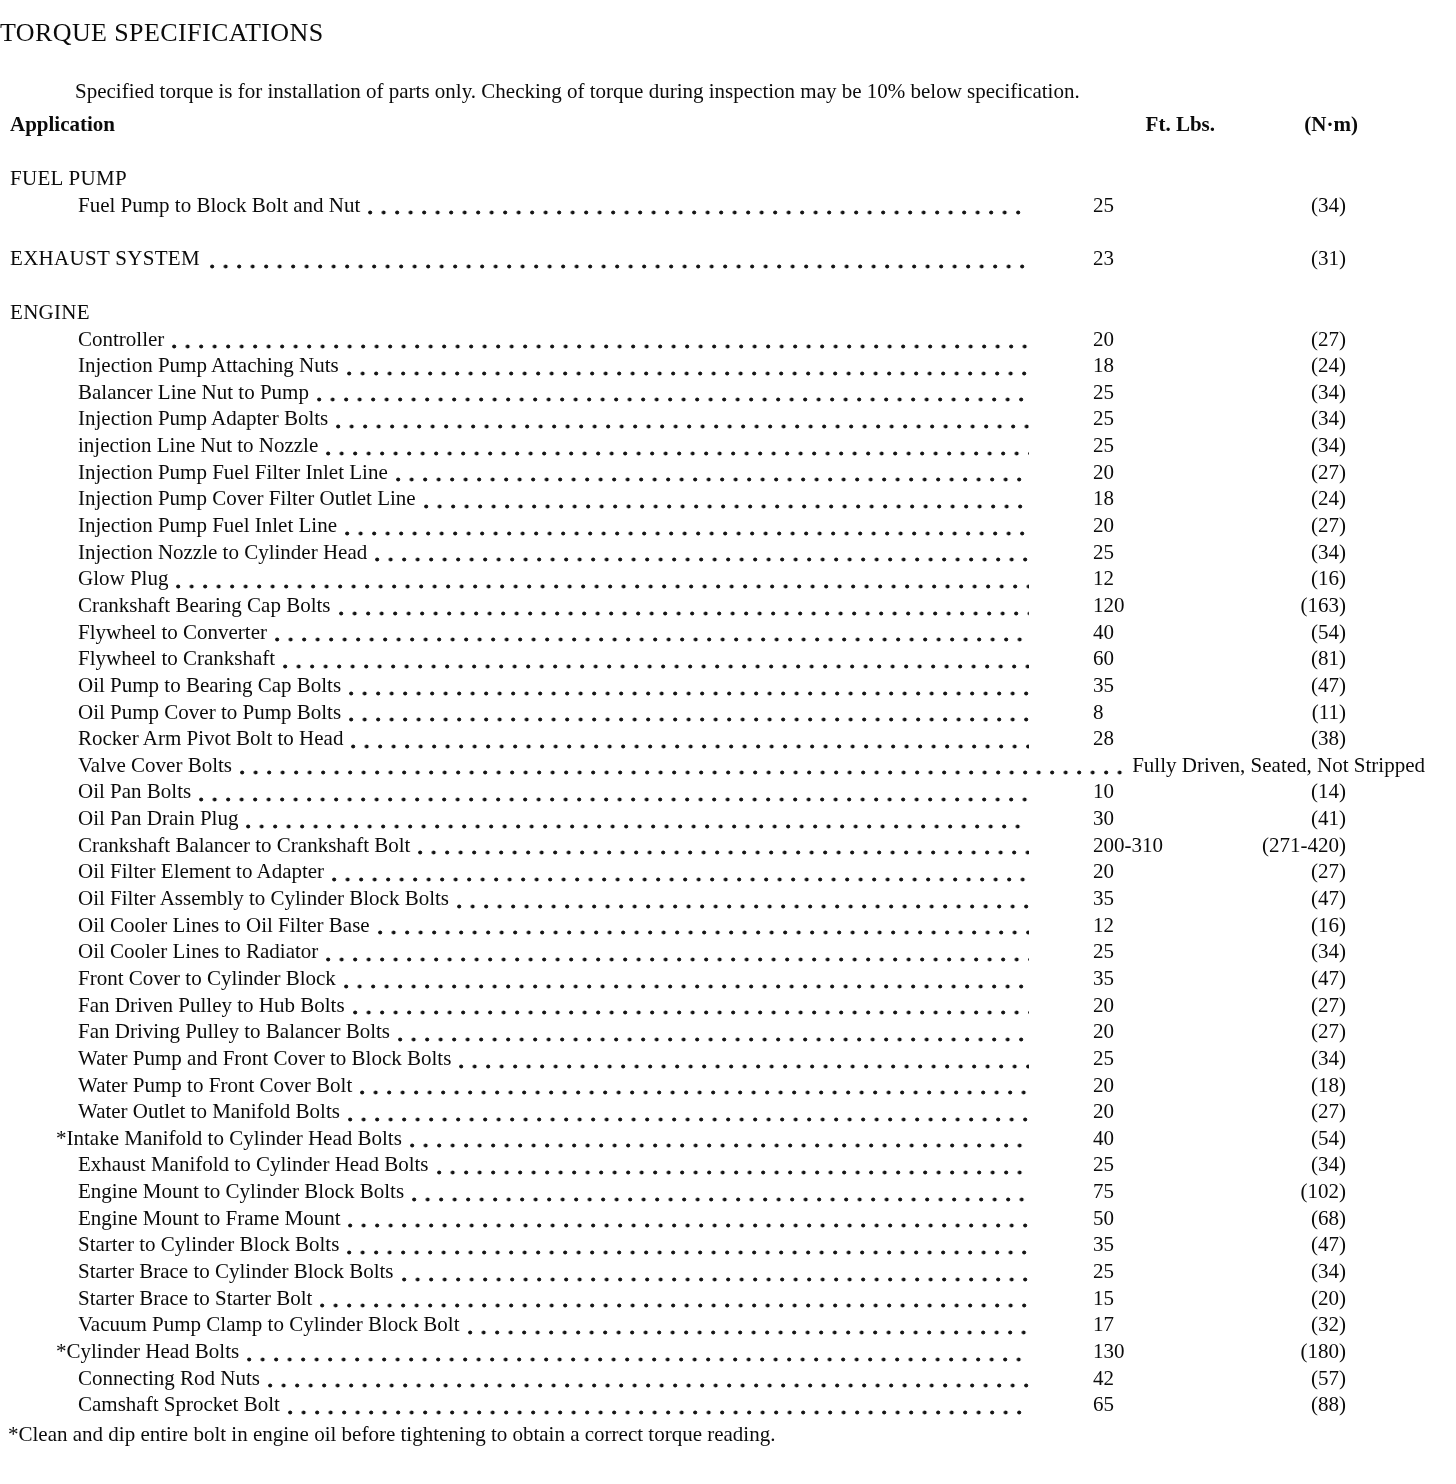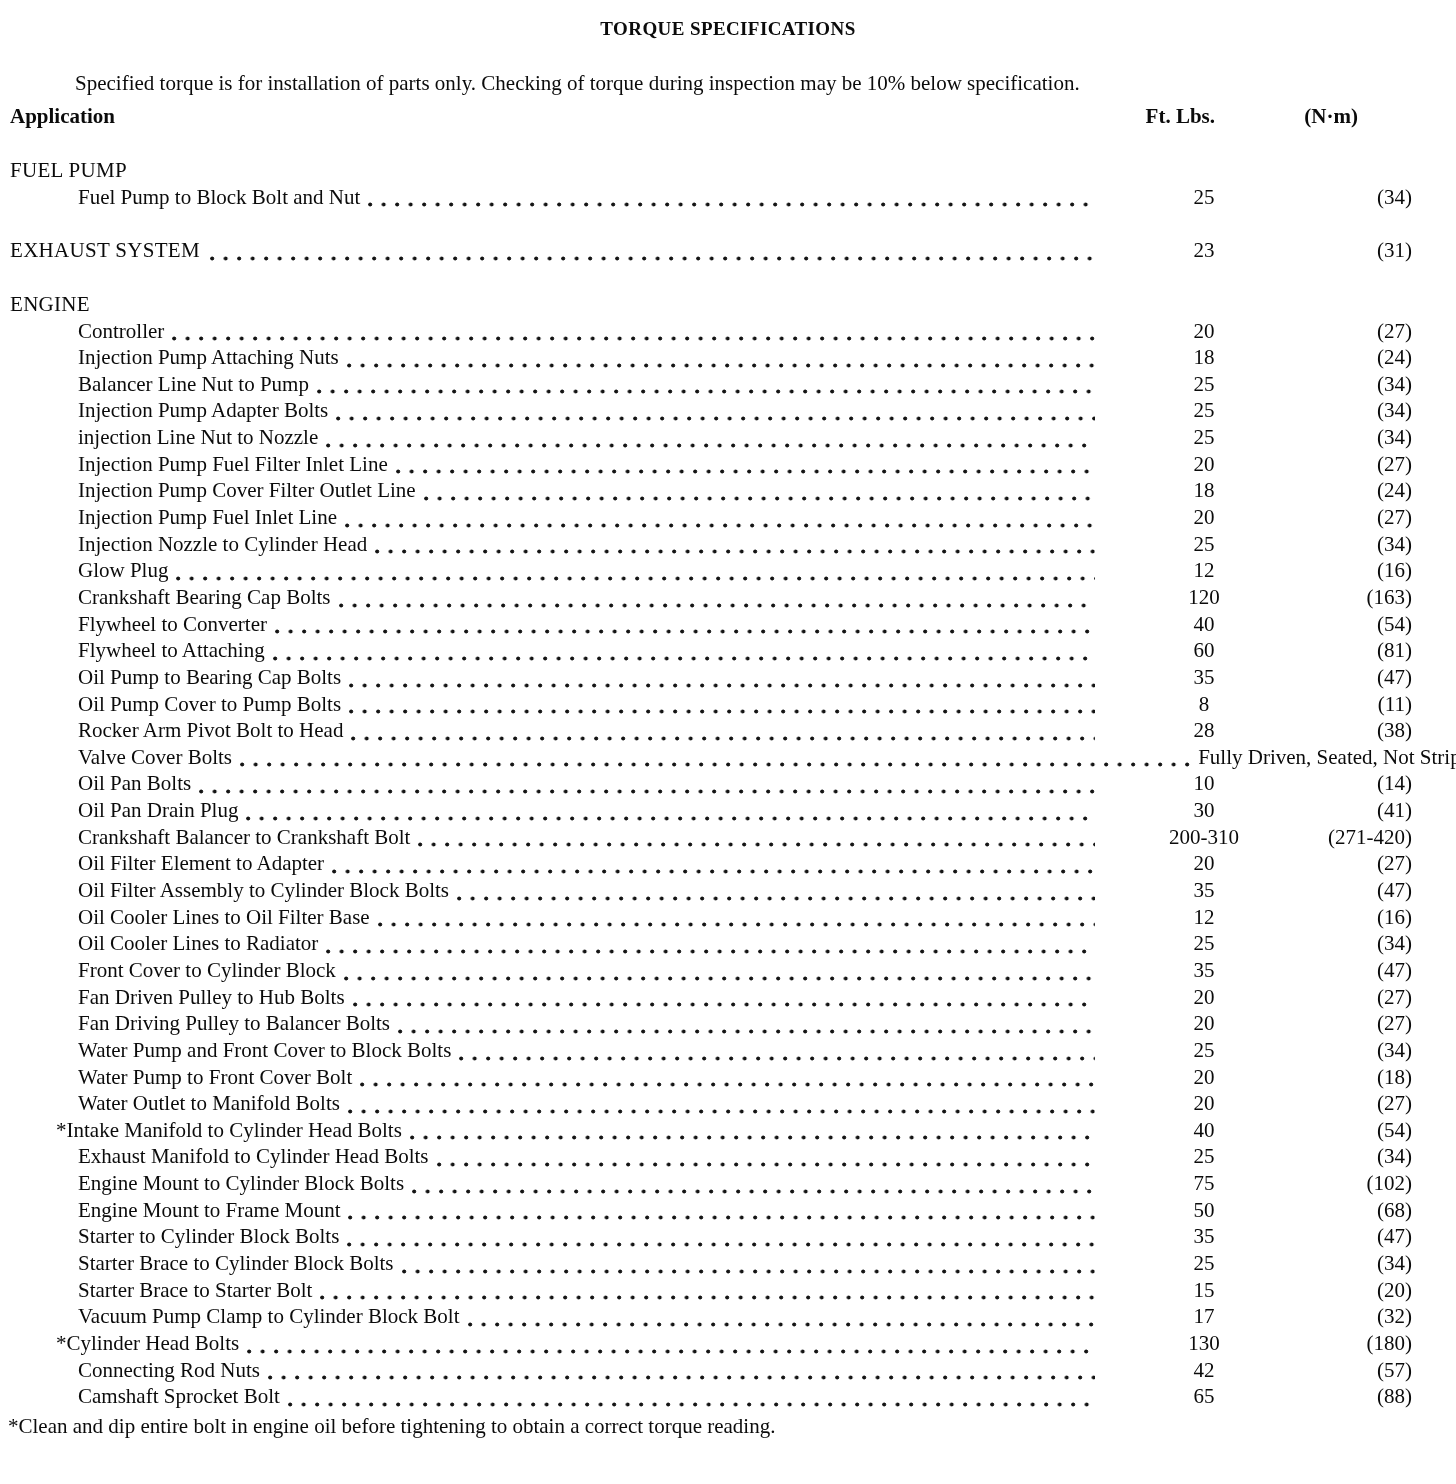--- a/index.html
+++ b/index.html
@@ -7,23 +7,22 @@
     width:1456px; height:1484px;
     background:#ffffff;
     color:#0b0b0b;
     font-family:"Liberation Serif", serif;
     font-size:21px;
     overflow:hidden;
   }
   .page { padding-top:18px; }
 
   .title {
-    text-align:center;
-    font-weight:bold;
-    font-size:19px;
+    font-weight:normal;
+    font-size:26px;
     letter-spacing:.4px;
   }
 
   .subtitle {
     margin-top:31px;
     padding:0 58px 0 75px;
     font-size:21px;
     white-space:nowrap;
   }
 
@@ -31,41 +30,41 @@
     display:flex; align-items:center;
     margin-top:8px;
     padding:0 98px 0 10px;
     font-weight:bold;
   }
   .colheader .app { flex:0 0 auto; }
   .colheader .spacer { flex:1 1 auto; }
   .colheader .ft { flex:0 0 90px; text-align:right; position:relative; left:20px; }
   .colheader .nm { flex:0 0 163px; text-align:right; }
 
-  .table { margin-top:29px; padding:0 44px 0 10px; }
+  .table { margin-top:29px; padding:0 110px 0 10px; }
   .section { margin-top:27px; }
   .section:first-child { margin-top:0; }
 
   .row { display:flex; align-items:baseline; height:26.65px; }
   .label { white-space:nowrap; }
   .section-title { letter-spacing:.3px; }
   .item .label { padding-left:68px; }
   .item.starred .label { padding-left:46px; }
 
   .leader {
     flex:1 1 auto;
     align-self:flex-end;
     height:7px;
     margin:0 64px 3px 8px;
     background:radial-gradient(circle at 2.2px 3.5px, #141414 1.65px, transparent 2.3px) repeat-x left top;
     background-size:13.5px 7px;
   }
   .title-row .leader { margin-left:10px; }
 
-  .ft { flex:0 0 90px; text-align:center; }
+  .ft { flex:0 0 90px; text-align:left; }
   .nm { flex:0 0 163px; text-align:right; }
 
   .note-row { margin-right:-79px; }
   .note-row .leader { margin-right:8px; }
   .note { white-space:nowrap; }
 
   .footnote { margin-top:3px; padding-left:8px; white-space:nowrap; }
 </style>
 </head>
 <body>
@@ -173,21 +172,21 @@
           <span class="ft">120</span>
           <span class="nm">(163)</span>
         </div>
         <div class="row item">
           <span class="label">Flywheel to Converter</span>
           <span class="leader"></span>
           <span class="ft">40</span>
           <span class="nm">(54)</span>
         </div>
         <div class="row item">
-          <span class="label">Flywheel to Attaching</span>
+          <span class="label">Flywheel to Crankshaft</span>
           <span class="leader"></span>
           <span class="ft">60</span>
           <span class="nm">(81)</span>
         </div>
         <div class="row item">
           <span class="label">Oil Pump to Bearing Cap Bolts</span>
           <span class="leader"></span>
           <span class="ft">35</span>
           <span class="nm">(47)</span>
         </div>

